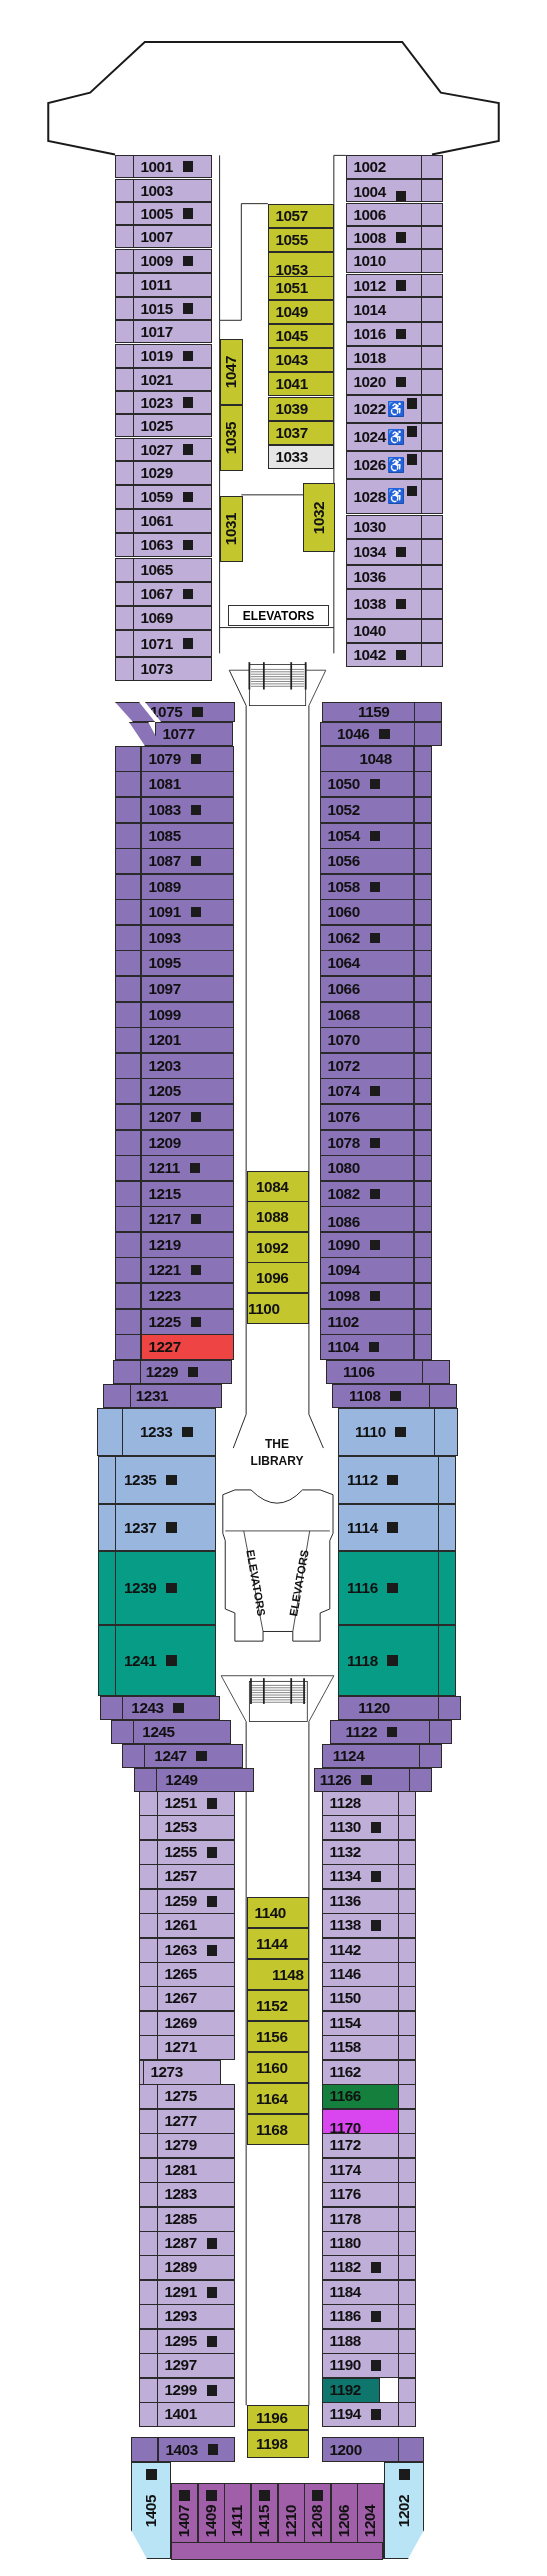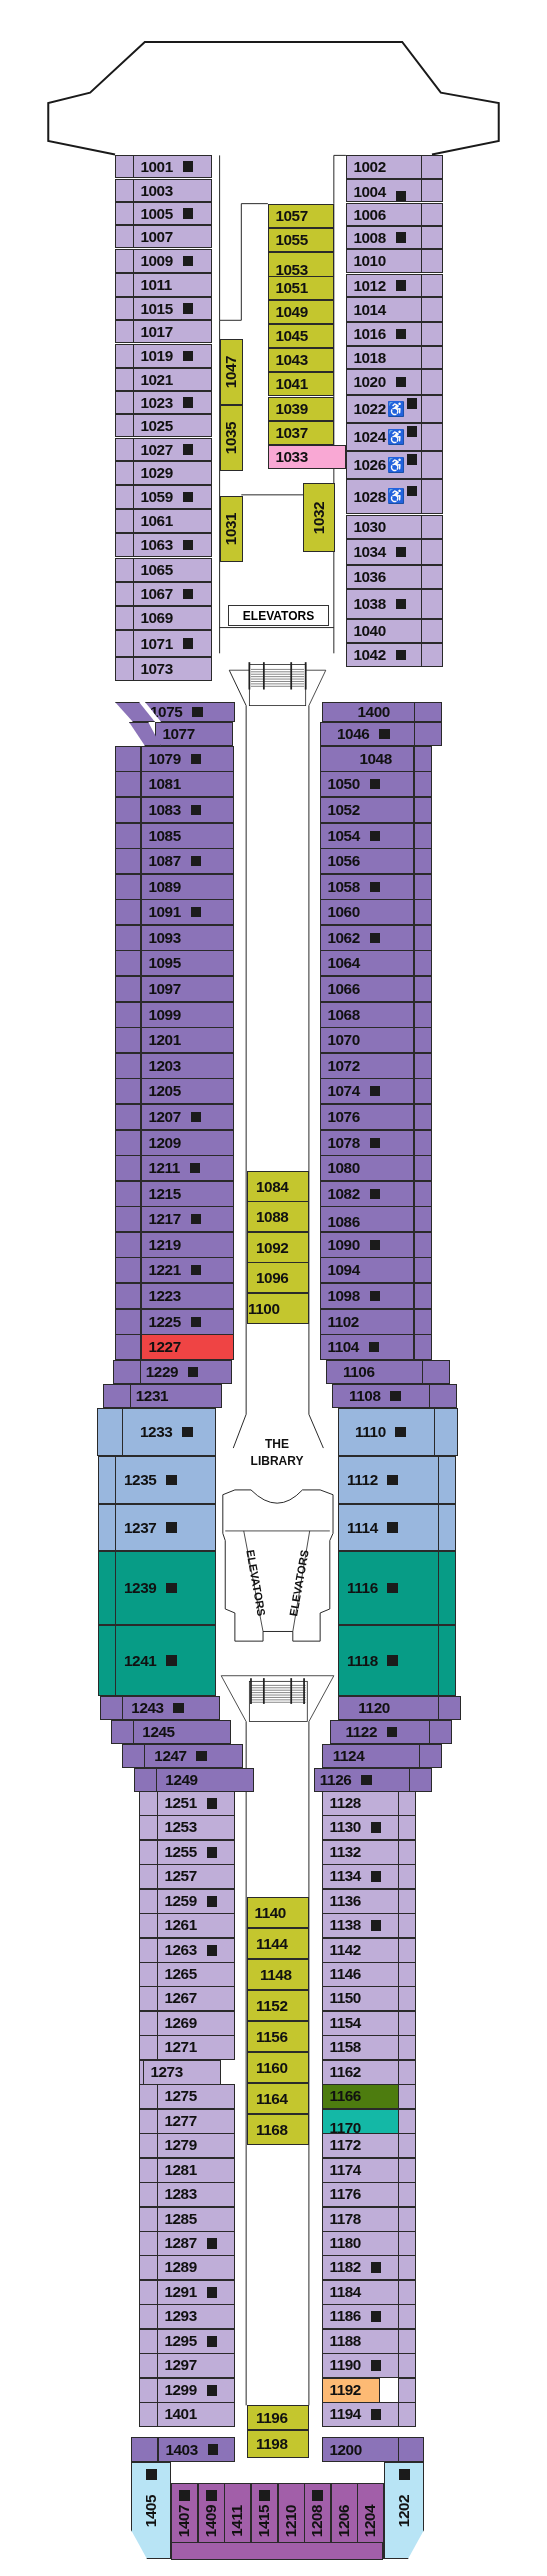--- a/index.html
+++ b/index.html
@@ -316,21 +316,21 @@
       </div>
       <div class="cab" style="left: 268px; top: 372px; width: 66px; height: 24px; background: rgb(196, 198, 46);">
         <span class="num">1041</span>
       </div>
       <div class="cab" style="left: 268px; top: 397px; width: 66px; height: 24px; background: rgb(196, 198, 46);">
         <span class="num">1039</span>
       </div>
       <div class="cab" style="left: 268px; top: 421px; width: 66px; height: 24px; background: rgb(196, 198, 46);">
         <span class="num">1037</span>
       </div>
-      <div class="cab" style="left: 268px; top: 445px; width: 78px; height: 24px; background: #f9a8d4;">
+      <div class="cab" style="left: 268px; top: 445px; width: 66px; height: 24px; background: #e5e5e5;">
         <span class="num">1033</span>
       </div>
       <div class="cab vert" style="left: 220px; top: 339px; width: 23px; height: 66px; background: rgb(196, 198, 46);">
         <span class="num">1047</span>
       </div>
       <div class="cab vert" style="left: 220px; top: 405px; width: 23px; height: 66px; background: rgb(196, 198, 46);">
         <span class="num">1035</span>
       </div>
       <div class="cab vert" style="left: 220px; top: 496px; width: 23px; height: 66px; background: rgb(196, 198, 46);">
         <span class="num">1031</span>
@@ -455,21 +455,21 @@
       <div class="cab" style="left: 127px; top: 1360px; width: 105px; height: 24px; background: rgb(139, 115, 184);">
         <span class="num" style="padding-left: 17.7px;">1229</span>
         <span class="sq"></span>
       </div>
       <div class="strip" style="left: 113px; top: 1360px; width: 28px; height: 24px; background: rgb(139, 115, 184);"></div>
       <div class="cab" style="left: 117px; top: 1384px; width: 105px; height: 24px; background: rgb(139, 115, 184);">
         <span class="num" style="padding-left: 17.7px;">1231</span>
       </div>
       <div class="strip" style="left: 103px; top: 1384px; width: 28px; height: 24px; background: rgb(139, 115, 184);"></div>
       <div class="cab" style="left: 322px; top: 702px; width: 97px; height: 20px; background: rgb(139, 115, 184); justify-content: center;">
-        <span class="num">1400</span>
+        <span class="num">1159</span>
       </div>
       <div class="strip" style="left: 414px; top: 702px; width: 28px; height: 20px; background: rgb(139, 115, 184);"></div>
       <div class="cab" style="left: 320px; top: 722px; width: 97px; height: 24px; background: rgb(139, 115, 184);">
         <span class="num" style="padding-left: 16px;">1046</span>
         <span class="sq"></span>
       </div>
       <div class="strip" style="left: 414px; top: 722px; width: 28px; height: 24px; background: rgb(139, 115, 184);"></div>
       <div class="cab" style="left: 320px; top: 746px; width: 94px; height: 25.6px; background: rgb(139, 115, 184); padding-left: 32px;">
         <span class="num">1048</span>
       </div>
@@ -842,25 +842,25 @@
       </div>
       <div class="strip" style="left: 398px; top: 2011px; width: 17.7px; height: 24.5px; background: rgb(191, 174, 216);"></div>
       <div class="cab" style="left: 322px; top: 2035px; width: 77px; height: 24.5px; background: rgb(191, 174, 216);">
         <span class="num">1158</span>
       </div>
       <div class="strip" style="left: 398px; top: 2035px; width: 17.7px; height: 24.5px; background: rgb(191, 174, 216);"></div>
       <div class="cab" style="left: 322px; top: 2060px; width: 77px; height: 24.5px; background: rgb(191, 174, 216);">
         <span class="num">1162</span>
       </div>
       <div class="strip" style="left: 398px; top: 2060px; width: 17.7px; height: 24.5px; background: rgb(191, 174, 216);"></div>
-      <div class="cab" style="left: 322px; top: 2084px; width: 77px; height: 24.5px; background: #4d7c0f;">
+      <div class="cab" style="left: 322px; top: 2084px; width: 77px; height: 24.5px; background: #15803d;">
         <span class="num">1166</span>
       </div>
       <div class="strip" style="left: 398px; top: 2084px; width: 17.7px; height: 24.5px; background: rgb(191, 174, 216);"></div>
-      <div class="cab" style="left: 322px; top: 2109px; width: 77px; height: 38px; background: #14b8a6;">
+      <div class="cab" style="left: 322px; top: 2109px; width: 77px; height: 38px; background: #d946ef;">
         <span class="num">1170</span>
       </div>
       <div class="strip" style="left: 398px; top: 2109px; width: 17.7px; height: 24.5px; background: rgb(191, 174, 216);"></div>
       <div class="cab" style="left: 322px; top: 2133px; width: 77px; height: 24.5px; background: rgb(191, 174, 216);">
         <span class="num">1172</span>
       </div>
       <div class="strip" style="left: 398px; top: 2133px; width: 17.7px; height: 24.5px; background: rgb(191, 174, 216);"></div>
       <div class="cab" style="left: 322px; top: 2158px; width: 77px; height: 24.5px; background: rgb(191, 174, 216);">
         <span class="num">1174</span>
       </div>
@@ -893,37 +893,37 @@
       <div class="strip" style="left: 398px; top: 2304px; width: 17.7px; height: 24.5px; background: rgb(191, 174, 216);"></div>
       <div class="cab" style="left: 322px; top: 2329px; width: 77px; height: 24.5px; background: rgb(191, 174, 216);">
         <span class="num">1188</span>
       </div>
       <div class="strip" style="left: 398px; top: 2329px; width: 17.7px; height: 24.5px; background: rgb(191, 174, 216);"></div>
       <div class="cab" style="left: 322px; top: 2353px; width: 77px; height: 24.5px; background: rgb(191, 174, 216);">
         <span class="num">1190</span>
         <span class="sq"></span>
       </div>
       <div class="strip" style="left: 398px; top: 2353px; width: 17.7px; height: 24.5px; background: rgb(191, 174, 216);"></div>
-      <div class="cab" style="left: 322px; top: 2378px; width: 58px; height: 24.5px; background: #fdba74;">
+      <div class="cab" style="left: 322px; top: 2378px; width: 58px; height: 24.5px; background: #0f766e;">
         <span class="num">1192</span>
       </div>
       <div class="strip" style="left: 398px; top: 2378px; width: 17.7px; height: 24.5px; background: rgb(191, 174, 216);"></div>
       <div class="cab" style="left: 322px; top: 2402px; width: 77px; height: 24.5px; background: rgb(191, 174, 216);">
         <span class="num">1194</span>
         <span class="sq"></span>
       </div>
       <div class="strip" style="left: 398px; top: 2402px; width: 17.7px; height: 24.5px; background: rgb(191, 174, 216);"></div>
       <div class="cab" style="left: 247px; top: 1897px; width: 62px; height: 31px; background: rgb(196, 198, 46);">
         <span class="num" style="">1140</span>
       </div>
       <div class="cab" style="left: 247px; top: 1928px; width: 62px; height: 31px; background: rgb(196, 198, 46);">
         <span class="num" style="padding-left: 8px;">1144</span>
       </div>
       <div class="cab" style="left: 247px; top: 1959px; width: 62px; height: 31px; background: rgb(196, 198, 46);">
-        <span class="num" style="padding-left: 12px;">1148</span>
+        <span class="num" style="padding-left: 24px;">1148</span>
       </div>
       <div class="cab" style="left: 247px; top: 1990px; width: 62px; height: 31px; background: rgb(196, 198, 46);">
         <span class="num" style="padding-left: 8px;">1152</span>
       </div>
       <div class="cab" style="left: 247px; top: 2021px; width: 62px; height: 31px; background: rgb(196, 198, 46);">
         <span class="num" style="padding-left: 8px;">1156</span>
       </div>
       <div class="cab" style="left: 247px; top: 2052px; width: 62px; height: 31px; background: rgb(196, 198, 46);">
         <span class="num" style="padding-left: 8px;">1160</span>
       </div>

